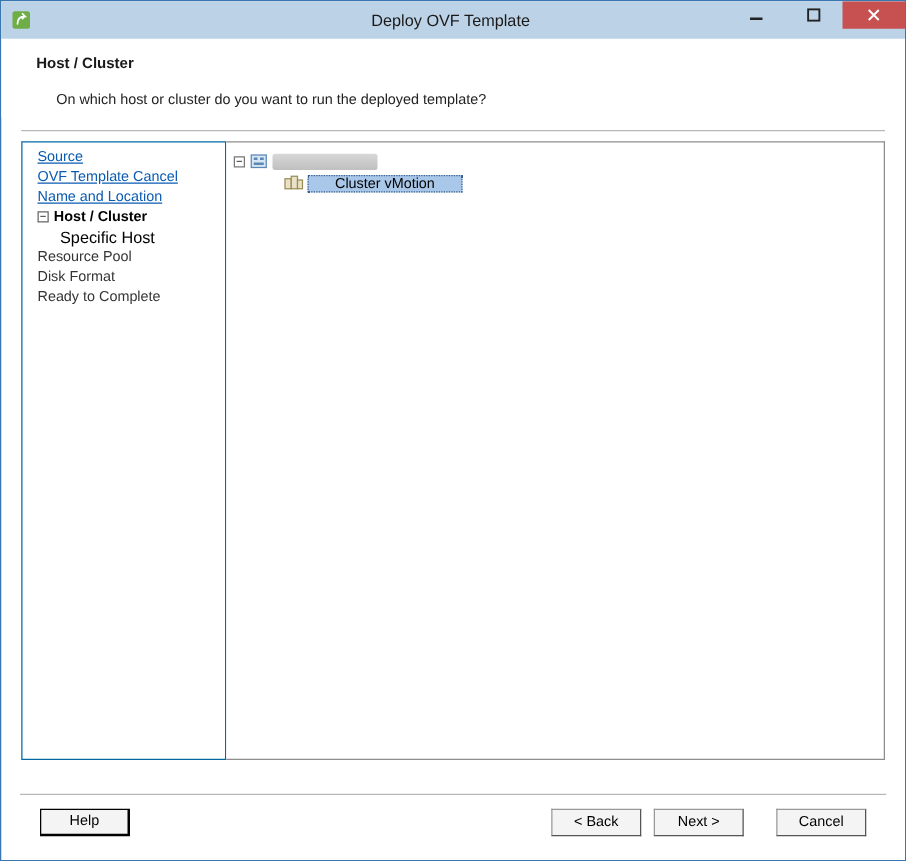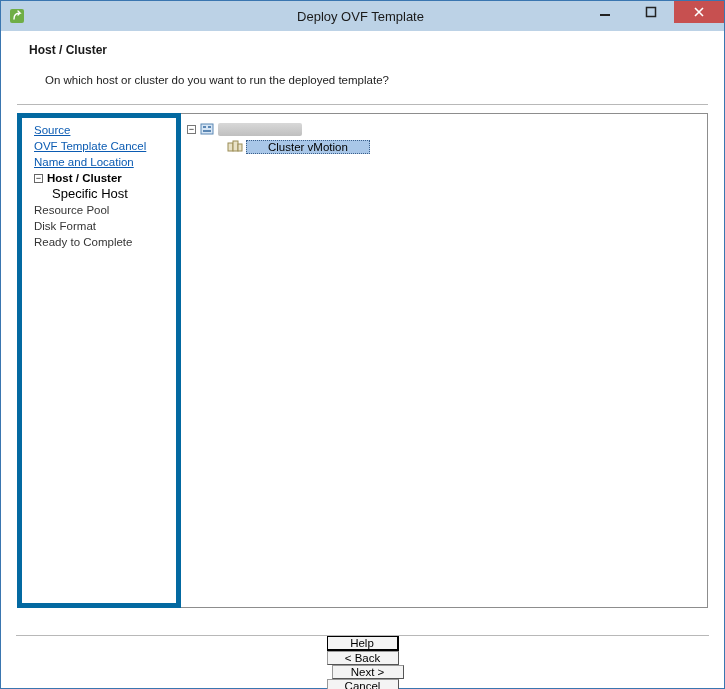--- a/index.html
+++ b/index.html
@@ -82,21 +82,21 @@
   }
 
   
   .content-row {
     display: flex;
     margin: 8px 16px 0 16px;
     height: 495px;
   }
   .sidebar {
     width: 164px;
-    border: 5px solid #0369a1;
+    border: 1px solid #0369a1;
     background: #fff;
     padding: 4px 0 4px 6px;
     overflow: hidden;
   }
   .sidebar .nav-item {
     display: block;
     color: #0b5bb2;
     text-decoration: underline;
     font-size: 11.5px;
     line-height: 16px;
@@ -185,21 +185,20 @@
     position: absolute;
     left: 0; right: 0;
     bottom: 0;
     height: 44px;
     border-top: 1px solid #b8b8b8;
     display: flex;
     align-items: center;
     padding: 0 16px;
     background: #fff;
     margin: 0 16px 10px 16px;
-    flex-direction: column;
   }
   .btn {
     height: 22px;
     min-width: 72px;
     background: #f4f4f4;
     border: 1px solid #999;
     border-right-color: #555;
     border-bottom-color: #555;
     font-size: 11.5px;
     color: #000;

